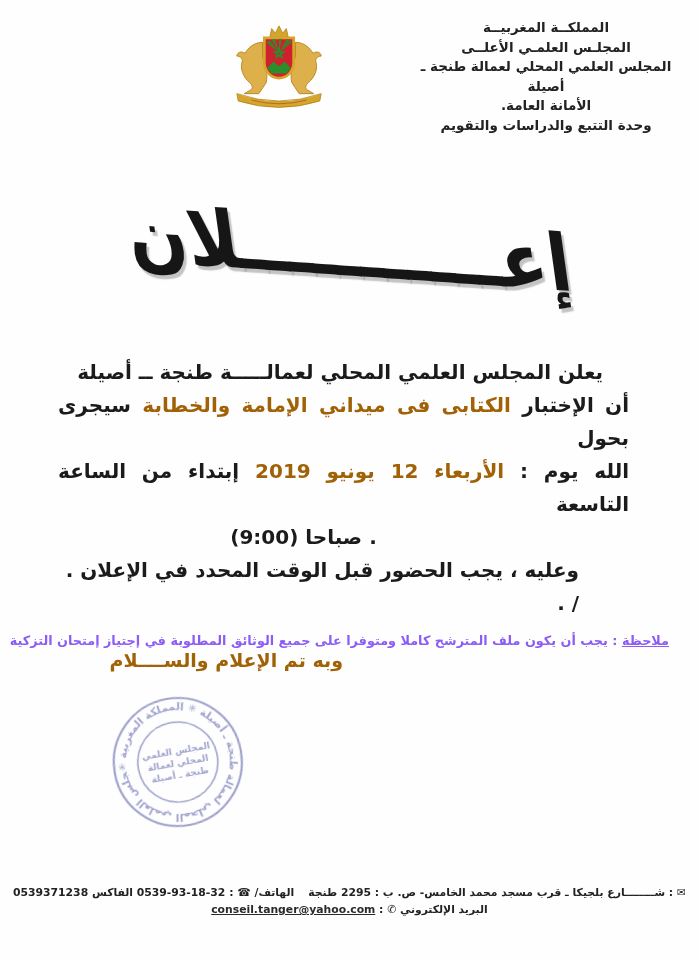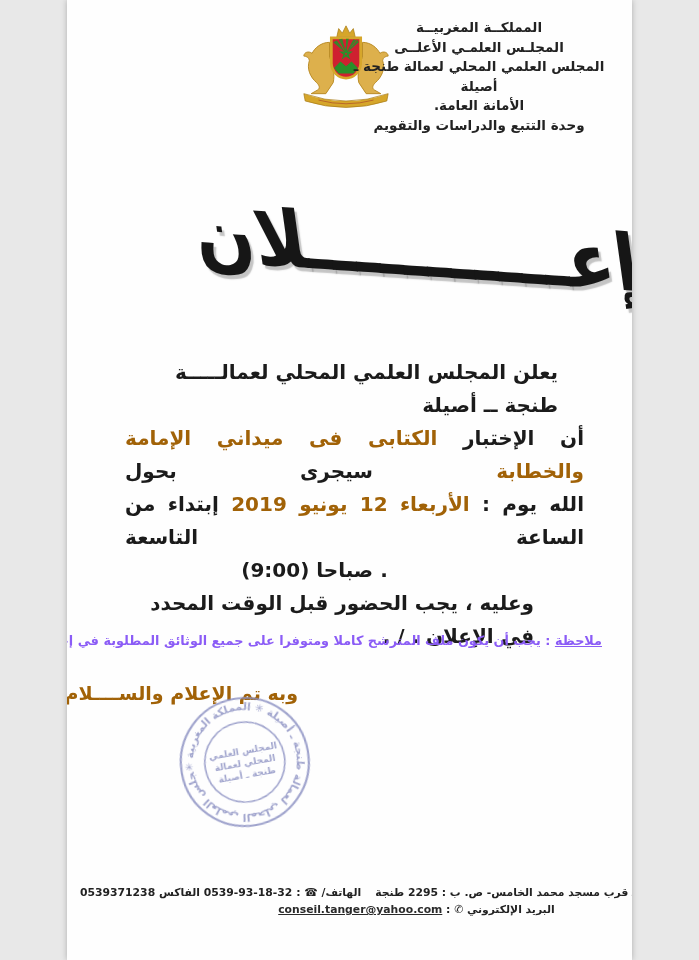--- a/index.html
+++ b/index.html
@@ -1,17 +1,17 @@
 <!DOCTYPE html>
 <html lang="ar"><head>
 <meta charset="utf-8">
 <style>
   html,body{margin:0;padding:0;background:#e8e8e8;}
   .doc{
-    position:relative; width:565px; height:960px; margin:0 auto;
+    position:relative; width:699px; height:960px; margin:0 auto;
     background:#fefefe; overflow:hidden;
     font-family:"DejaVu Sans", sans-serif; color:#1c1c1c;
     box-shadow:0 0 6px rgba(0,0,0,.25);
   }
   
   .hdr-lines{
     position:absolute; top:18px; right:8px; width:290px;
     text-align:center; font-weight:bold; font-size:13.5px; line-height:19.5px;
     color:#222;
   }
@@ -21,21 +21,21 @@
   .title{
     display:inline-block;
     font-size:62px; font-weight:bold; color:#161616;
     transform:rotate(4deg) skewX(12deg) scaleX(1.12) scaleY(1.25);
     transform-origin:center;
     text-shadow:2px 3px 1px rgba(90,90,90,.35), 0 0 1px #fff;
     letter-spacing:1px; white-space:nowrap;
   }
   
   .body{
-    position:absolute; top:356px; right:48px; left:58px;
+    position:absolute; top:356px; right:70px; left:58px;
     direction:rtl; text-align:right;
     font-weight:bold; font-size:20px; line-height:33px; color:#1b1b1b;
   }
   .l1{ padding-right:26px; }
   .l2,.l3{ text-align:justify; text-align-last:justify; }
   .l4{ direction:ltr; text-align:center; padding-right:80px; }
   .l5{ padding-right:50px; }
   .red{ color:#a16207; }
   .closing{ margin-top:24px; padding-right:286px; white-space:nowrap; font-size:19px; }
   

